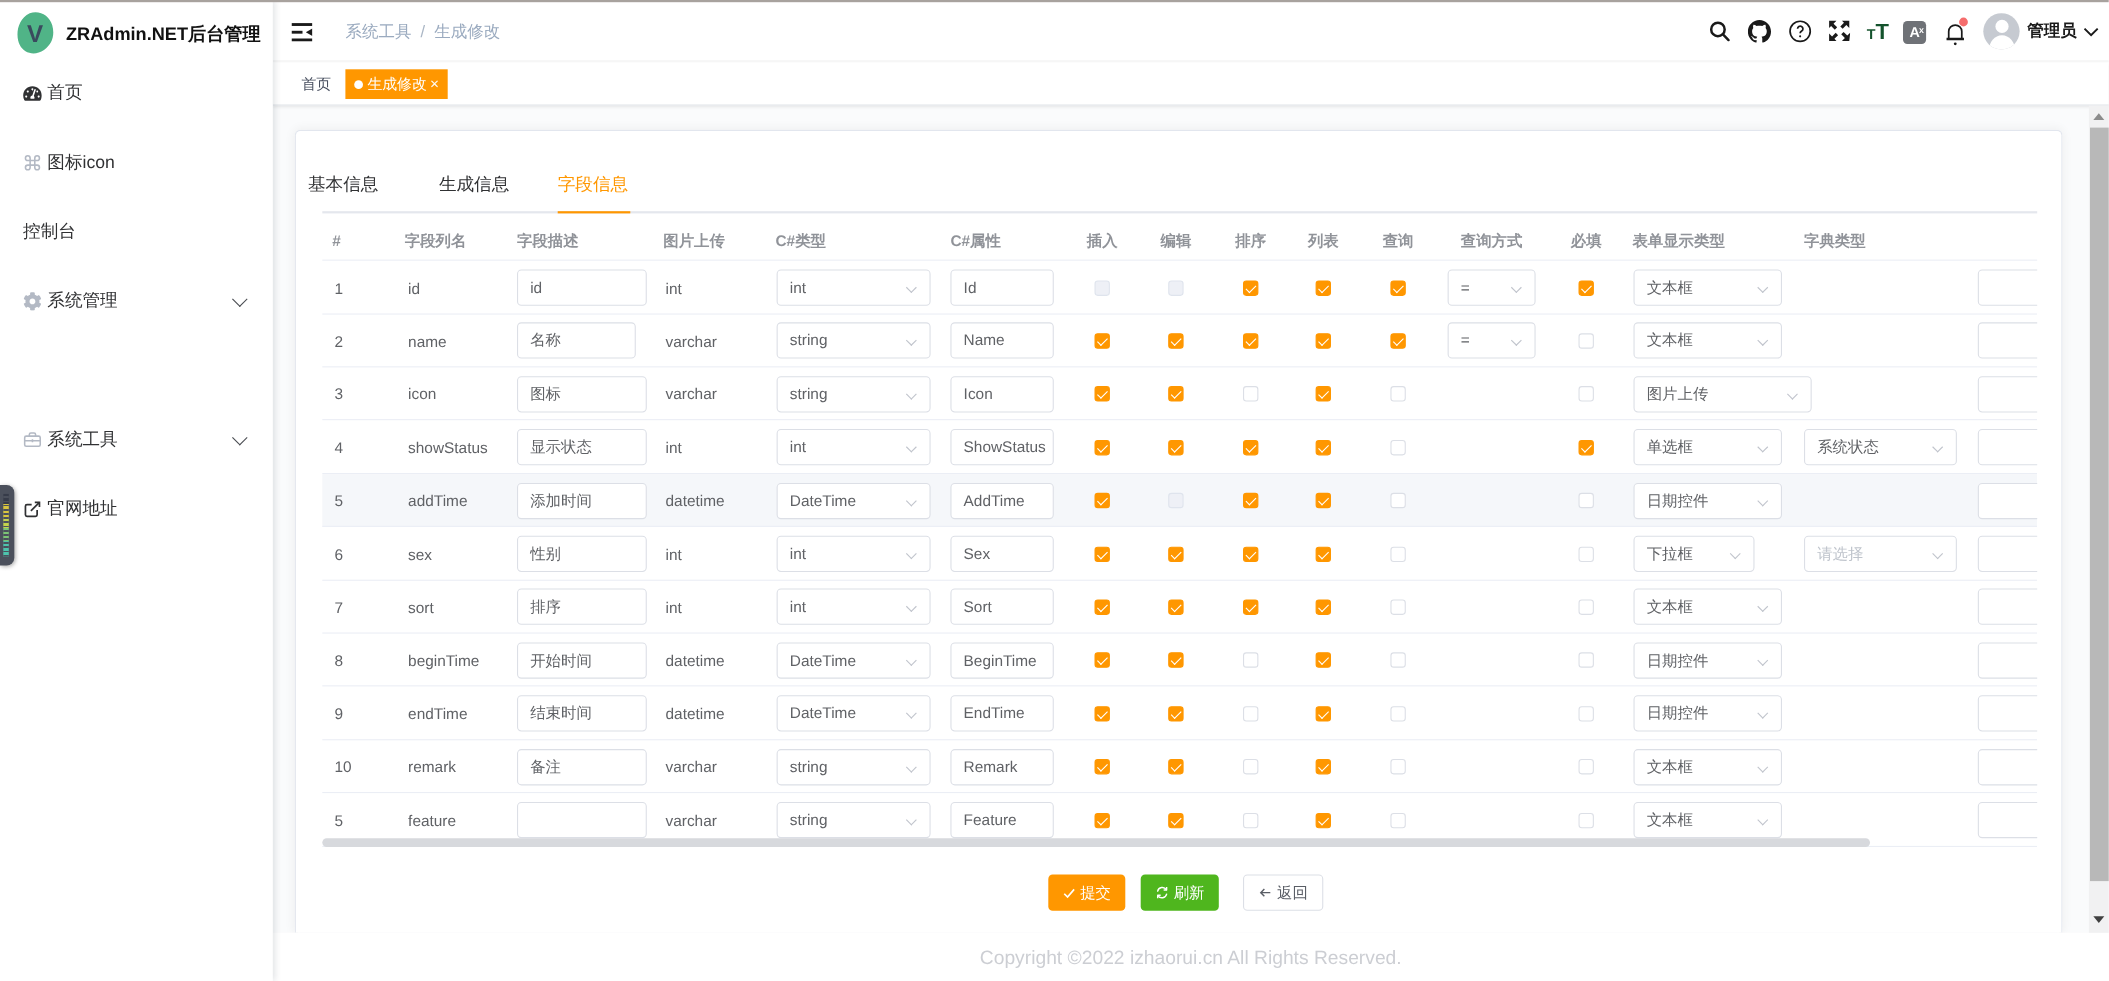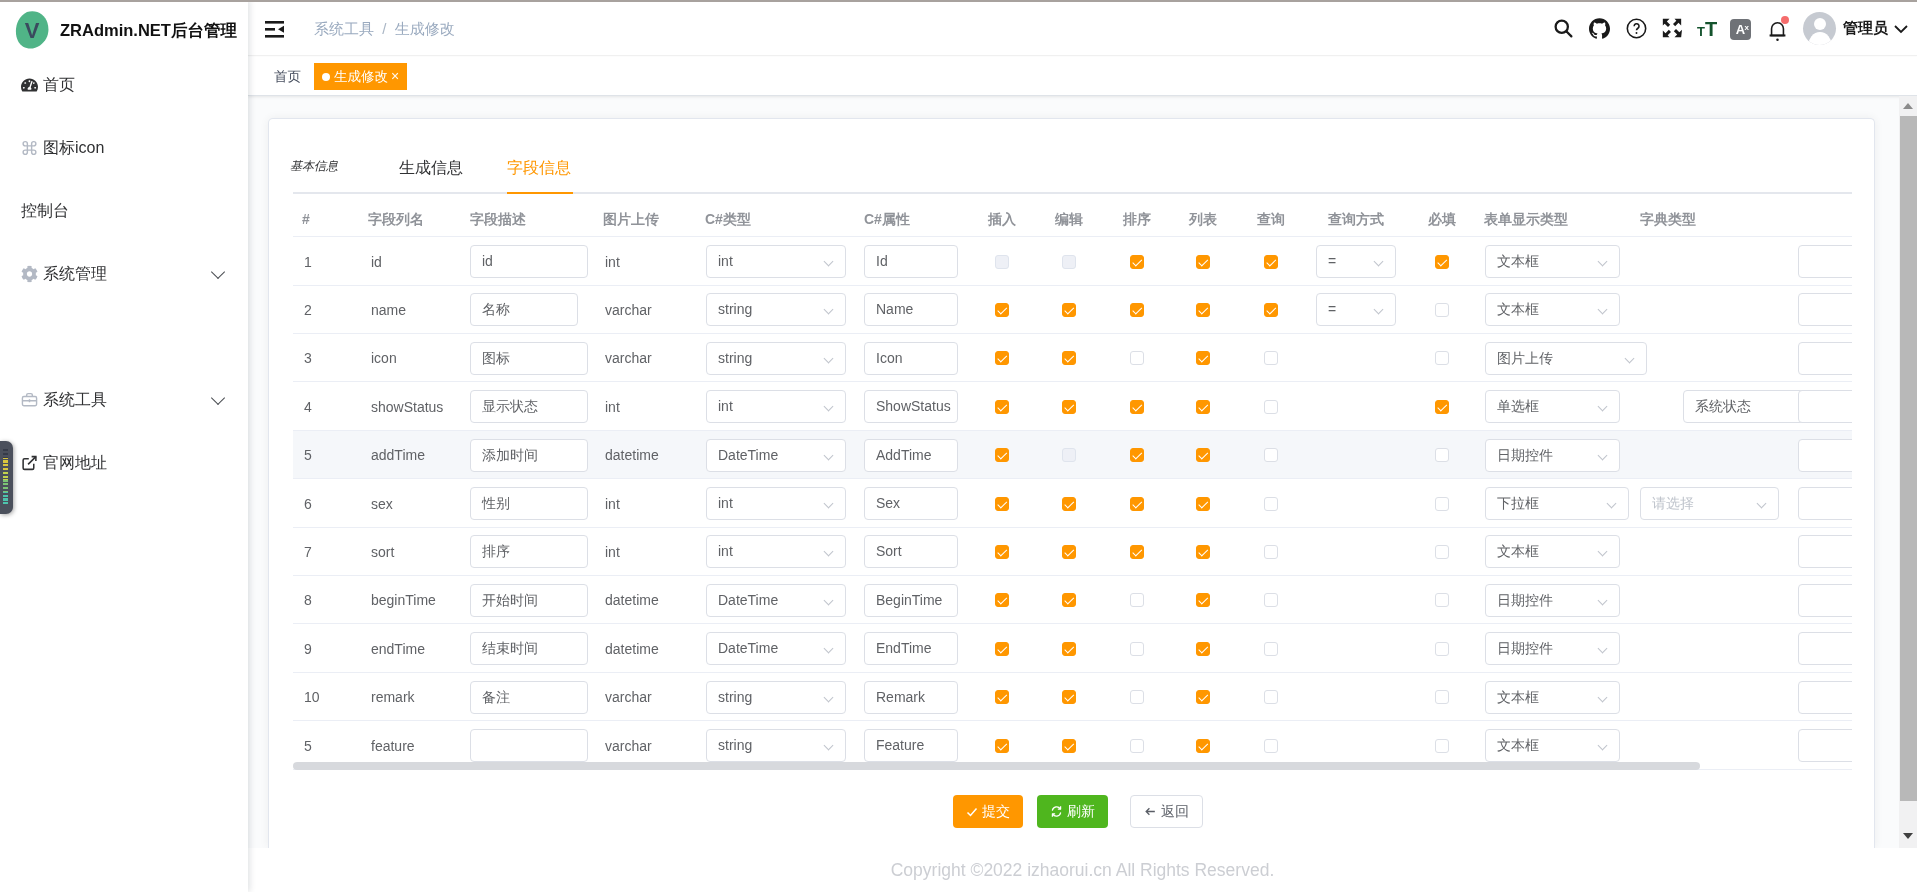--- a/index.html
+++ b/index.html
@@ -121,21 +121,21 @@
   <div class="abs" style="left:26px;top:11px;font-size:13.5px;color:#495060;">首页</div>
   <div class="abs" style="left:66px;top:6px;height:27px;background:#ff9700;color:#fff;font-size:13.5px;line-height:27px;padding:0 8px;">
     <span style="display:inline-block;width:8px;height:8px;border-radius:50%;background:#fff;margin-right:4px;vertical-align:0.5px"></span>生成修改<span style="font-size:14px;margin-left:3px;color:rgba(255,255,255,.95)">×</span>
   </div>
 </div>
 
 <div class="abs" style="left:248px;top:96px;width:1669px;height:752px;background:#fafbfc;"></div>
 
 <div class="abs" style="left:268px;top:118px;width:1607px;height:730px;background:#fff;border:1px solid #e2e6ee;border-bottom:none;border-radius:5px 5px 0 0;box-shadow:0 0 10px rgba(0,21,41,.06);"></div>
 
-<div class="abs" style="left:290px;top:158px;font-size:12px;color:#303133;font-style:italic;">基本信息</div>
+<div class="abs" style="left:280px;top:158px;font-size:16px;color:#303133;">基本信息</div>
 <div class="abs" style="left:399px;top:158px;font-size:16px;color:#303133;">生成信息</div>
 <div class="abs" style="left:507px;top:158px;font-size:16px;color:#ff9700;">字段信息</div>
 <div class="abs" style="left:293px;top:191.5px;width:1559px;height:2px;background:#e4e7ed;"></div>
 <div class="abs" style="left:507px;top:191.5px;width:66px;height:2px;background:#ff9700;"></div>
 
 <div class="hd" style="left:302px;top:209px">#</div>
 <div class="hd" style="left:368px;top:209px">字段列名</div>
 <div class="hd" style="left:470px;top:209px">字段描述</div>
 <div class="hd" style="left:603px;top:209px">图片上传</div>
 <div class="hd" style="left:705px;top:209px">C#类型</div>
@@ -206,21 +206,21 @@
     <div class="ct" style="left:605px;top:396.7px">int</div>
     <div class="sel" style="left:706px;top:390.2px;width:140px">int<i></i></div>
     <div class="inp" style="left:864px;top:390.2px;width:94px">ShowStatus</div>
     <div class="cb on" style="left:995px;top:399.7px"></div>
     <div class="cb on" style="left:1062px;top:399.7px"></div>
     <div class="cb on" style="left:1130px;top:399.7px"></div>
     <div class="cb on" style="left:1196px;top:399.7px"></div>
     <div class="cb" style="left:1264px;top:399.7px"></div>
     <div class="cb on" style="left:1435px;top:399.7px"></div>
     <div class="sel" style="left:1485px;top:390.2px;width:135px">单选框<i></i></div>
-    <div class="sel" style="left:1683px;top:390.2px;width:139px">系统状态<i></i></div>
+    <div class="sel" style="left:1640px;top:390.2px;width:139px">系统状态<i></i></div>
     <div class="inp" style="left:1798px;top:390.2px;width:110px"></div>
 <div style="position:absolute;left:293px;top:430.9px;width:1559px;height:48.4px;background:#f5f7fa;border-bottom:1px solid #ebeef5;"></div>
     <div class="ct" style="left:304px;top:445.09999999999997px">5</div>
     <div class="ct" style="left:371px;top:445.09999999999997px">addTime</div>
     <div class="inp" style="left:470px;top:438.59999999999997px;width:118px">添加时间</div>
     <div class="ct" style="left:605px;top:445.09999999999997px">datetime</div>
     <div class="sel" style="left:706px;top:438.59999999999997px;width:140px">DateTime<i></i></div>
     <div class="inp" style="left:864px;top:438.59999999999997px;width:94px">AddTime</div>
     <div class="cb on" style="left:995px;top:448.09999999999997px"></div>
     <div class="cb dis" style="left:1062px;top:448.09999999999997px"></div>
@@ -236,21 +236,21 @@
     <div class="inp" style="left:470px;top:487.0px;width:118px">性别</div>
     <div class="ct" style="left:605px;top:493.5px">int</div>
     <div class="sel" style="left:706px;top:487.0px;width:140px">int<i></i></div>
     <div class="inp" style="left:864px;top:487.0px;width:94px">Sex</div>
     <div class="cb on" style="left:995px;top:496.5px"></div>
     <div class="cb on" style="left:1062px;top:496.5px"></div>
     <div class="cb on" style="left:1130px;top:496.5px"></div>
     <div class="cb on" style="left:1196px;top:496.5px"></div>
     <div class="cb" style="left:1264px;top:496.5px"></div>
     <div class="cb" style="left:1435px;top:496.5px"></div>
-    <div class="sel" style="left:1485px;top:487.0px;width:144px">下拉框<i></i></div>
+    <div class="sel" style="left:1485px;top:487.0px;width:110px">下拉框<i></i></div>
     <div class="sel ph" style="left:1640px;top:487.0px;width:139px">请选择<i></i></div>
     <div class="inp" style="left:1798px;top:487.0px;width:110px"></div>
 <div style="position:absolute;left:293px;top:527.7px;width:1559px;height:48.4px;border-bottom:1px solid #ebeef5;"></div>
     <div class="ct" style="left:304px;top:541.9000000000001px">7</div>
     <div class="ct" style="left:371px;top:541.9000000000001px">sort</div>
     <div class="inp" style="left:470px;top:535.4000000000001px;width:118px">排序</div>
     <div class="ct" style="left:605px;top:541.9000000000001px">int</div>
     <div class="sel" style="left:706px;top:535.4000000000001px;width:140px">int<i></i></div>
     <div class="inp" style="left:864px;top:535.4000000000001px;width:94px">Sort</div>
     <div class="cb on" style="left:995px;top:544.9000000000001px"></div>

